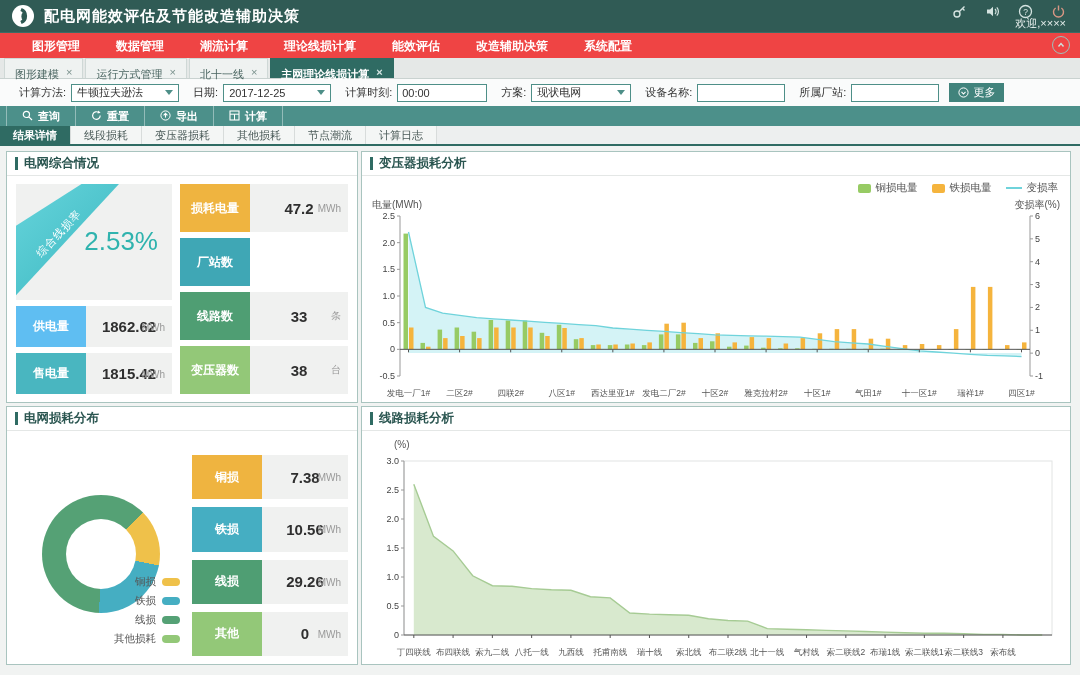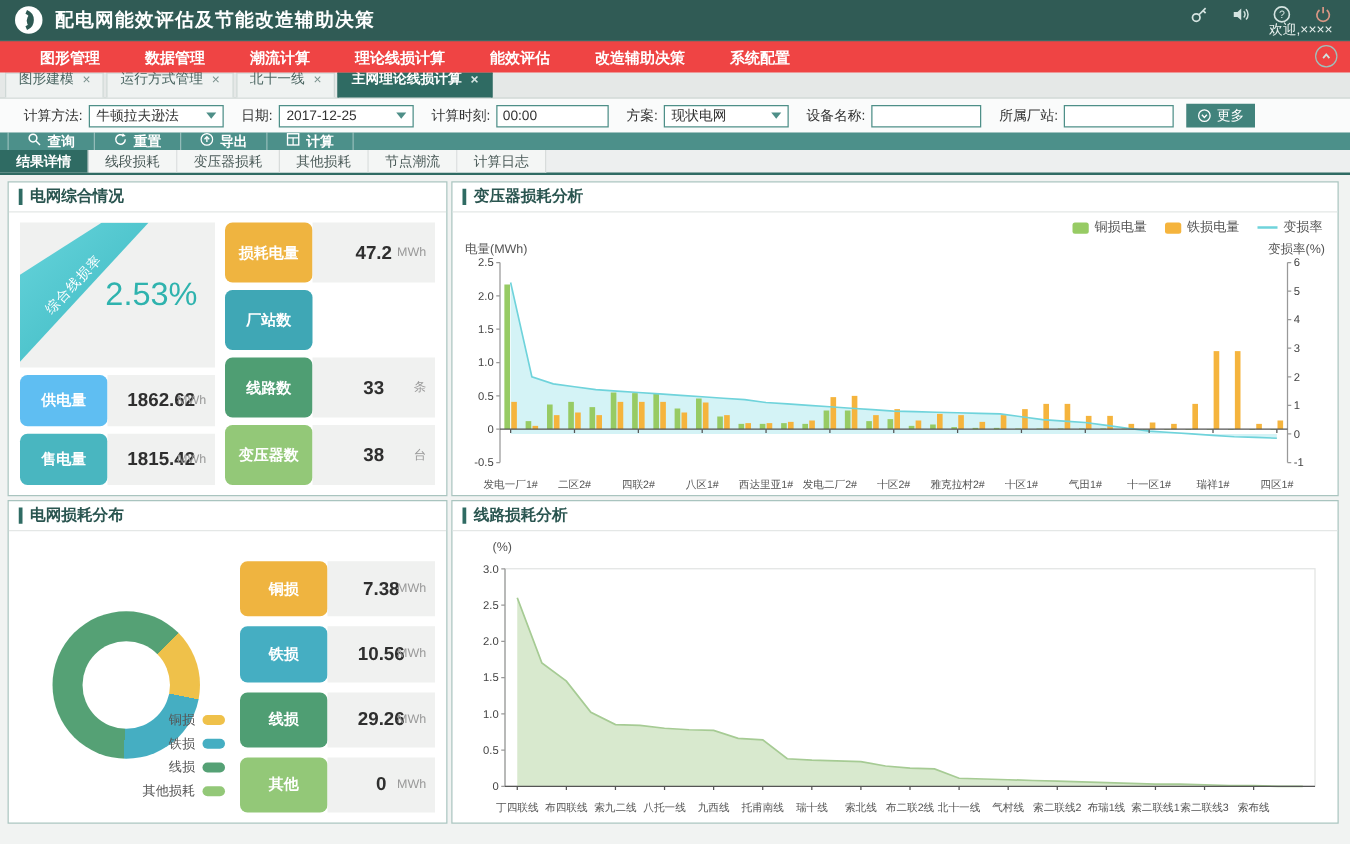--- a/index.html
+++ b/index.html
@@ -14,36 +14,36 @@
   .hdr-icons svg{display:block}
   .welcome{position:absolute;right:14px;bottom:1px;color:#e8f0ee;font-size:11px}
 
   
   .nav{height:26px;background:#ef4444;border-top:1px solid #3C6B65;display:flex;align-items:center;padding:0 14px;position:relative}
   .nav-item{color:#fff;font-size:12px;font-weight:bold;padding:0 18px;cursor:pointer;line-height:26px}
   .nav-up{position:absolute;right:10px;top:3px;width:18px;height:18px;border:1px solid #9FC0BB;border-radius:50%;display:flex;align-items:center;justify-content:center;cursor:pointer}
 
   
   .doc-tabs{height:21px;background:#E5E8E7;display:flex;align-items:flex-end;padding-left:4px;gap:2px;border-bottom:1px solid #C9D2D0}
-  .doc-tab{height:20px;display:flex;align-items:flex-end;gap:7px;padding:8px 10px;background:#EFF2F1;border:1px solid #CFD8D6;border-bottom:none;font-size:11px;color:#4A6561;cursor:pointer}
+  .doc-tab{height:20px;display:flex;align-items:flex-start;gap:7px;padding:8px 10px;background:#EFF2F1;border:1px solid #CFD8D6;border-bottom:none;font-size:11px;color:#4A6561;cursor:pointer}
   .doc-tab .x{font-size:11px;color:#7a918d;line-height:1}
   .doc-tab.active{background:#2F6B63;color:#fff;font-weight:bold;border-color:#2F6B63}
   .doc-tab.active .x{color:#d7e6e3}
 
   
   .filter-bar{height:27px;background:#FAFBFB;display:flex;align-items:center;padding:0 12px;font-size:11px;color:#333;white-space:nowrap}
   .f-label{margin:0 5px 0 14px}
   .f-label:first-child{margin-left:7px}
   .f-select{height:18px;border:1px solid #4E8F88;background:#fff;display:flex;align-items:center;justify-content:space-between;padding:0 5px;cursor:pointer}
   .f-select .tri{width:0;height:0;border-left:4px solid transparent;border-right:4px solid transparent;border-top:5px solid #4E8F88;margin-left:6px}
   .f-input{height:18px;border:1px solid #4E8F88;background:#fff;font-size:11px;padding:0 4px;font-family:inherit;color:#333}
   .more-btn{height:19px;margin-left:10px;background:#41837C;color:#fff;display:flex;align-items:center;gap:4px;padding:0 9px;font-size:11px;border:none;cursor:pointer}
 
   
-  .toolbar{height:14px;background:#4C908A;display:flex;align-items:stretch;color:#fff}
+  .toolbar{height:20px;background:#4C908A;display:flex;align-items:stretch;color:#fff}
   .tb-btn{display:flex;align-items:center;gap:5px;padding:0 15px;border-right:1px solid rgba(255,255,255,.4);font-size:11px;font-weight:bold;cursor:pointer}
   .tb-btn:first-child{border-left:1px solid rgba(255,255,255,.4);margin-left:6px}
 
   
   .sub-tabs{height:20px;background:#EDEFEF;display:flex;border-bottom:2px solid #2F6B63}
   .sub-tab{padding:0 13px;display:flex;align-items:center;font-size:11px;color:#4A5A58;border-right:1px solid #D8DCDB;background:#F4F6F5;cursor:pointer}
   .sub-tab.active{background:#2F6B63;color:#fff;font-weight:bold}
 
   
   main{width:1080px;padding:5px 6px;display:grid;grid-template-columns:352px 710px;grid-template-rows:252px 259px;gap:3px}
@@ -55,21 +55,21 @@
 
   
   .ov-body{display:flex;padding:8px 9px;gap:8px;height:100%}
   .col{display:flex;flex-direction:column;gap:6px;flex:1}
   .col-left{width:156px;flex:none}
   .big-card{height:116px;background:#F0F1F0;position:relative;overflow:hidden;flex:none}
   .ribbon{position:absolute;inset:0;background:linear-gradient(135deg,#66D4DB,#2FAFB9);clip-path:polygon(0 96%,0 36%,42% 0,66% 0)}
   .ribbon-label{position:absolute;left:13px;top:42px;transform:rotate(-47deg);color:#fff;font-size:11px;letter-spacing:1px}
   .ribbon-value{position:absolute;right:14px;top:42px;font-size:26px;color:#2FB3AE}
   .mini-card{flex:1;display:flex;min-height:0}
-  .mini-label{width:70px;flex:none;color:#fff;font-size:12px;display:flex;align-items:center;justify-content:center;font-weight:bold;border-radius:6px}
+  .mini-label{width:70px;flex:none;color:#fff;font-size:12px;display:flex;align-items:center;justify-content:center;font-weight:bold;border-radius:0}
   .mini-val{flex:1;background:#F0F1F0;display:flex;align-items:center;justify-content:center;position:relative;font-size:15px;font-weight:bold;color:#2F2F2F}
   .mini-unit{position:absolute;right:7px;top:50%;transform:translateY(-50%);font-size:10px;color:#999;font-weight:normal}
 
   
   .dist-body{display:flex;padding:8px 9px;height:100%}
   .donut-area{flex:1;position:relative}
   .donut{width:118px;height:118px;border-radius:50%;position:absolute;left:26px;top:56px}
   .donut::after{content:"";position:absolute;inset:24px;background:#fff;border-radius:50%}
   .pie-legend{position:absolute;left:98px;bottom:10px;display:flex;flex-direction:column;gap:5px;font-size:10.5px;color:#555}
   .pl-item{display:flex;align-items:center;justify-content:flex-end;gap:6px;cursor:pointer}

